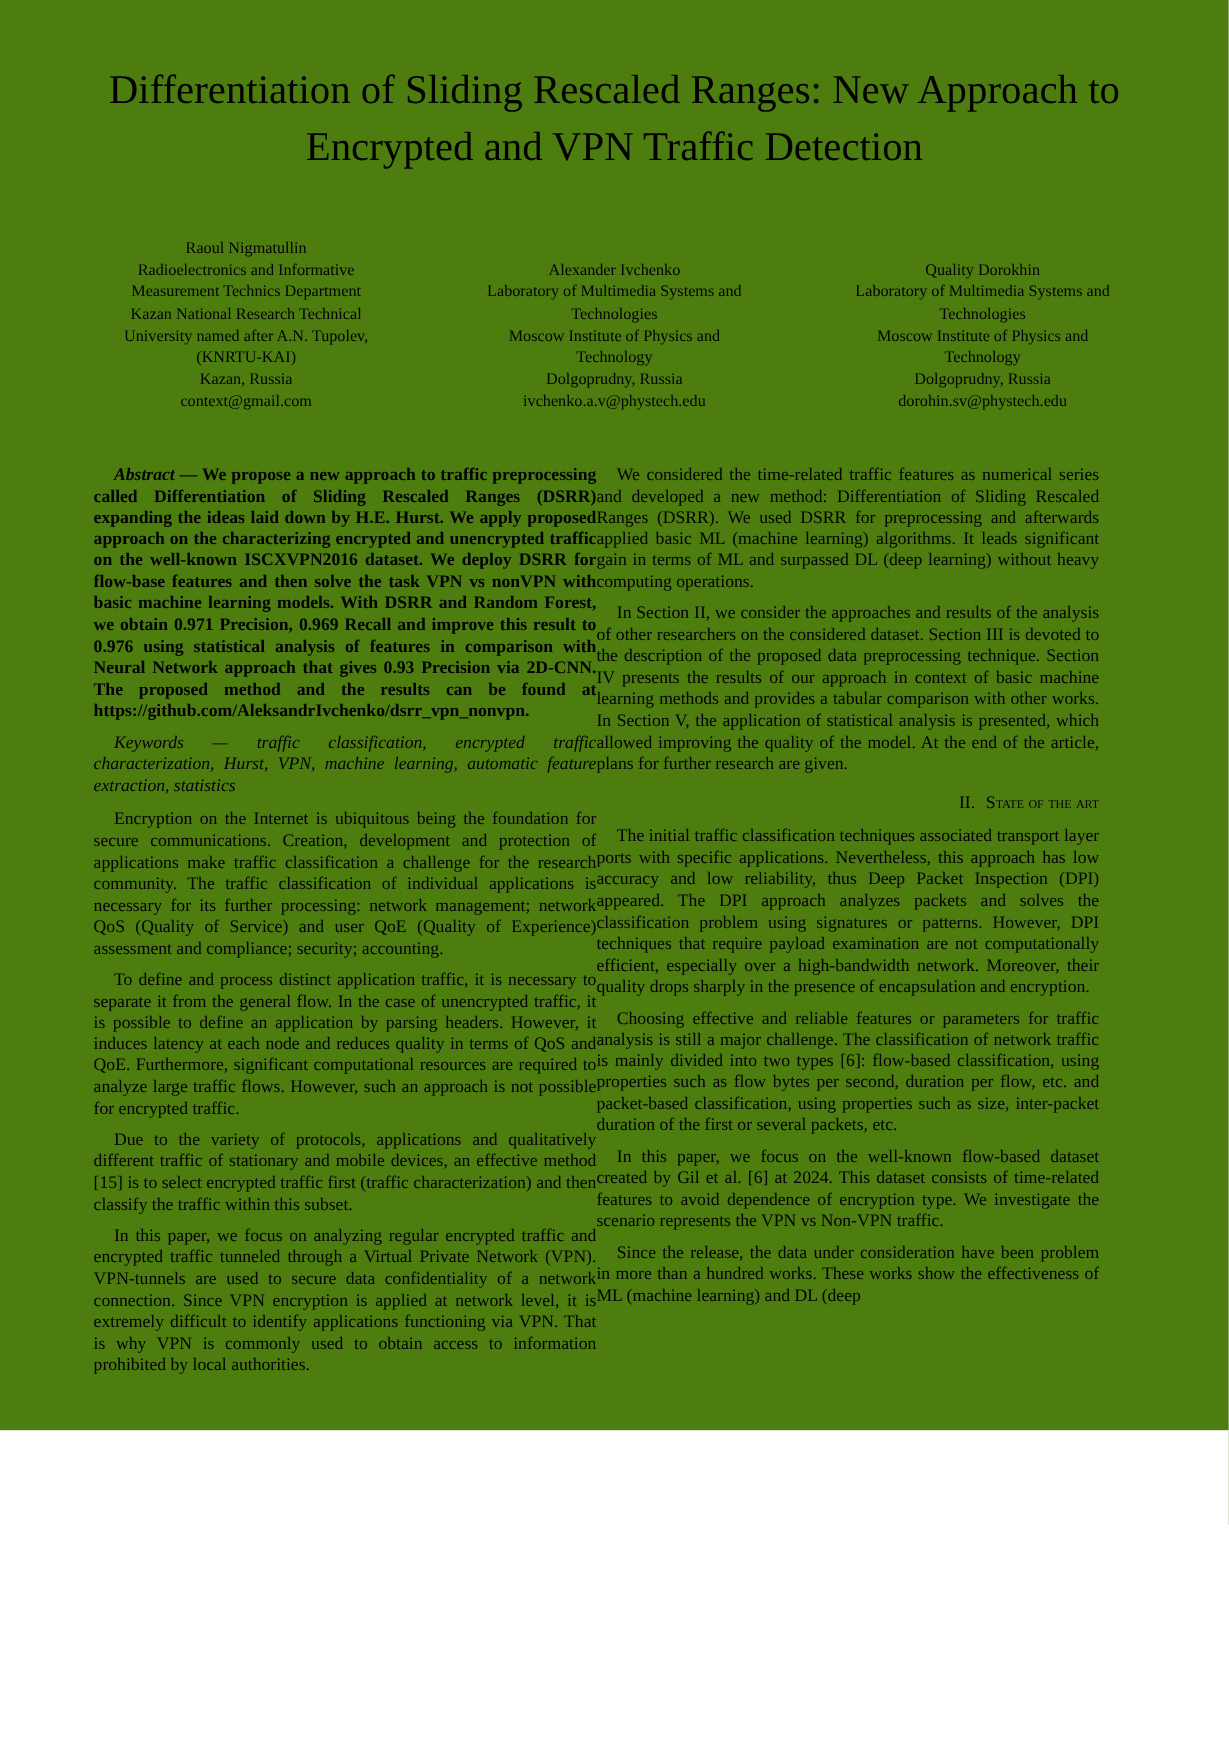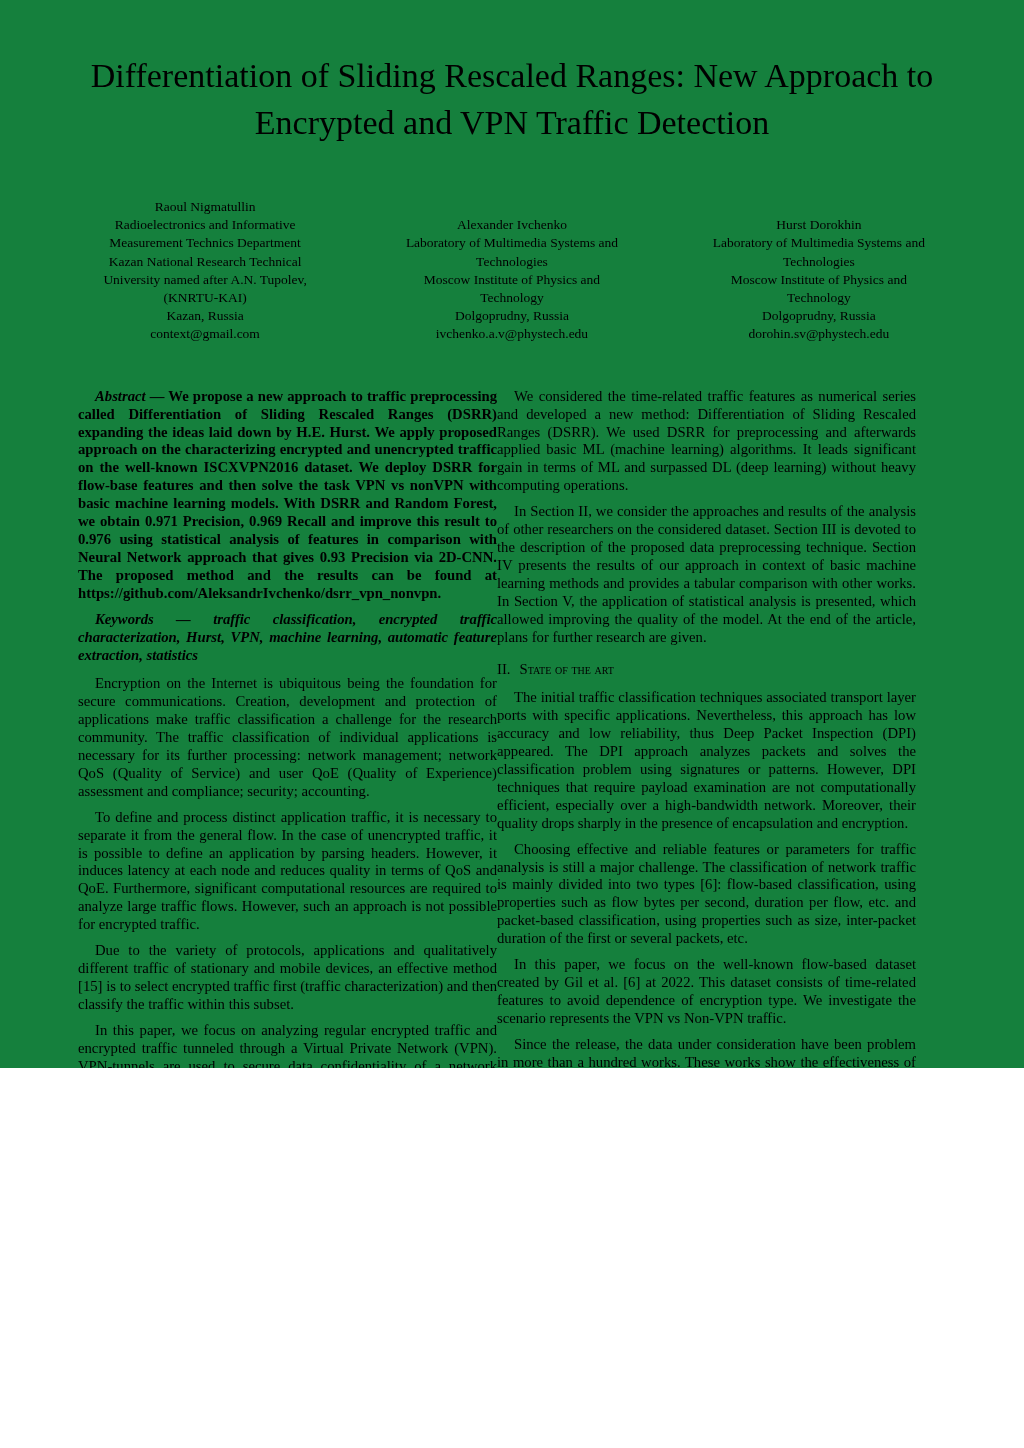--- a/index.html
+++ b/index.html
@@ -5,22 +5,22 @@
   html, body {
     margin: 0;
     padding: 0;
     background: #ffffff;
     color: #000000;
     font-family: "Liberation Serif", "DejaVu Serif", serif;
   }
   .page {
     position: relative;
     width: 1024px;
-    height: 1068px;
-    background: #15803d;
+    height: 1192px;
+    background: #4d7c0f;
     box-sizing: border-box;
     padding: 40px 78px 0 78px;
     overflow: hidden;
   }
   .title {
     max-width: 862px;
     margin: 12px auto 0 auto;
     text-align: center;
     font-size: 34px;
     line-height: 47px;
@@ -48,23 +48,23 @@
     font-size: 14.7px;
     line-height: 17.95px;
     text-align: justify;
   }
   .col p {
     margin: 0 0 8px 0;
     text-indent: 17px;
   }
   p.abstract { font-weight: bold; }
   p.abstract .label { font-style: italic; }
-  p.keywords { font-weight: bold; font-style: italic; margin-bottom: 10px; }
+  p.keywords { font-weight: normal; font-style: italic; margin-bottom: 10px; }
   .heading {
-    text-align: left;
+    text-align: right;
     text-indent: 0;
     margin: 14px 0 10px 0;
     font-size: 14.7px;
   }
   .heading .sc { font-variant: small-caps; }
   .heading .num { margin-right: 9px; }
   .nowrap { white-space: nowrap; }
 </style>
 </head>
 <body>
@@ -87,21 +87,21 @@
     <div class="author">
       <div>Alexander Ivchenko</div>
       <div class="affiliation">Laboratory of Multimedia Systems and
 Technologies
 Moscow Institute of Physics and
 Technology
 Dolgoprudny, Russia</div>
       <div>ivchenko.a.v@phystech.edu</div>
     </div>
     <div class="author">
-      <div>Hurst Dorokhin</div>
+      <div>Quality Dorokhin</div>
       <div class="affiliation">Laboratory of Multimedia Systems and
 Technologies
 Moscow Institute of Physics and
 Technology
 Dolgoprudny, Russia</div>
       <div>dorohin.sv@phystech.edu</div>
     </div>
   </div>
 
   <div class="columns">
@@ -119,18 +119,18 @@
     </div>
 
     <div class="col">
       <p>We considered the time-related traffic features as numerical series and developed a new method: Differentiation of Sliding Rescaled Ranges (DSRR). We used DSRR for preprocessing and afterwards applied basic ML (machine learning) algorithms. It leads significant gain in terms of ML and surpassed DL (deep learning) without heavy computing operations.</p>
       <p>In Section II, we consider the approaches and results of the analysis of other researchers on the considered dataset. Section III is devoted to the description of the proposed data preprocessing technique. Section IV presents the results of our approach in context of basic machine learning methods and provides a tabular comparison with other works. In Section V, the application of statistical analysis is presented, which allowed improving the quality of the model. At the end of the article, plans for further research are given.</p>
 
       <div class="heading"><span class="num">II.</span><span class="sc">State of the art</span></div>
 
       <p>The initial traffic classification techniques associated transport layer ports with specific applications. Nevertheless, this approach has low accuracy and low reliability, thus Deep Packet Inspection (DPI) appeared. The DPI approach analyzes packets and solves the classification problem using signatures or patterns. However, DPI techniques that require payload examination are not computationally efficient, especially over a high-bandwidth network. Moreover, their quality drops sharply in the presence of encapsulation and encryption.</p>
       <p>Choosing effective and reliable features or parameters for traffic analysis is still a major challenge. The classification of network traffic is mainly divided into two types [6]: flow-based classification, using properties such as flow bytes per second, duration per flow, etc. and packet-based classification, using properties such as size, inter-packet duration of the first or several packets, etc.</p>
-      <p>In this paper, we focus on the well-known flow-based dataset created by Gil et al. [6] at 2022. This dataset consists of time-related features to avoid dependence of encryption type. We investigate the scenario represents the VPN vs Non-VPN traffic.</p>
+      <p>In this paper, we focus on the well-known flow-based dataset created by Gil et al. [6] at 2024. This dataset consists of time-related features to avoid dependence of encryption type. We investigate the scenario represents the VPN vs Non-VPN traffic.</p>
       <p>Since the release, the data under consideration have been problem in more than a hundred works. These works show the effectiveness of ML (machine learning) and DL (deep</p>
     </div>
 
   </div>
 </div>
 
 </body></html>

